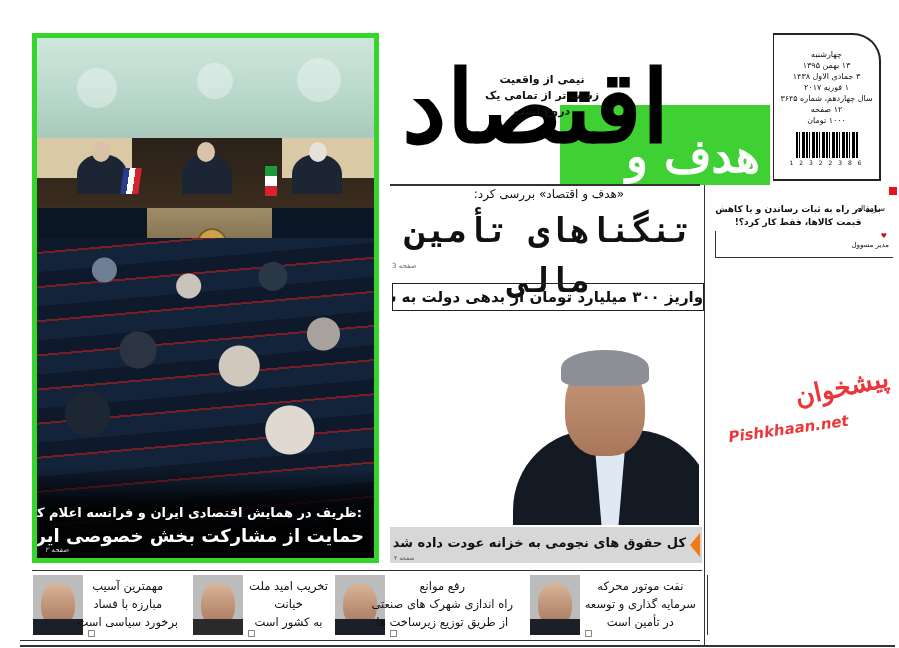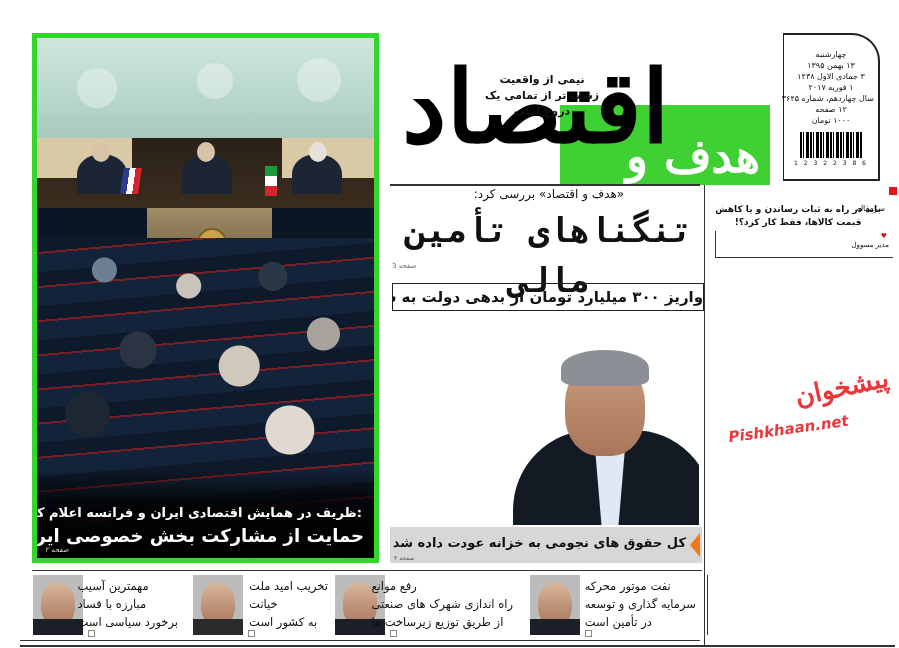--- a/index.html
+++ b/index.html
@@ -33,21 +33,21 @@
   .cap-kicker{position:absolute;right:12px;bottom:38px;color:#fff;font-size:13px;font-weight:bold;text-shadow:0 0 3px #000;white-space:nowrap;}
   .cap-title{position:absolute;right:10px;bottom:12px;color:#fff;font-size:18px;font-weight:bold;text-shadow:0 0 3px #000;white-space:nowrap;}
   .cap-page{position:absolute;left:8px;bottom:4px;color:#ddd;font-size:7px;font-style:italic;}
   
   #masthead{left:390px;top:30px;width:380px;height:155px;}
   .green-band{position:absolute;left:170px;top:75px;width:210px;height:80px;background:#3fd133;}
   .logo-big{position:absolute;left:12px;top:2px;font-size:100px;font-weight:bold;letter-spacing:-6px;line-height:150px;color:#000;font-family:"DejaVu Serif",serif;white-space:nowrap;}
   .logo-small{position:absolute;right:10px;bottom:2px;font-size:46px;font-weight:bold;color:#fff;font-family:"DejaVu Serif",serif;white-space:nowrap;}
   .motto{position:absolute;left:92px;top:42px;width:120px;text-align:center;font-size:11px;font-weight:bold;line-height:16px;direction:rtl;}
   
-  #date-box{left:773px;top:33px;width:97px;height:148px;border:2px solid #222;border-left:1px solid #222;border-radius:0 28px 0 0;box-sizing:border-box;padding:14px 4px 4px 4px;margin-left:10px;}
+  #date-box{left:773px;top:33px;width:108px;height:148px;border:2px solid #222;border-left:1px solid #222;border-radius:0 28px 0 0;box-sizing:border-box;padding:14px 4px 4px 4px;}
   #date-box .line{font-size:8px;line-height:11px;text-align:center;direction:rtl;white-space:nowrap;}
   .barcode{margin:6px auto 0;width:62px;height:26px;background:repeating-linear-gradient(90deg,#000 0 2px,#fff 2px 3px,#000 3px 4px,#fff 4px 6px,#000 6px 9px,#fff 9px 10px);}
   .barcode-num{font-size:6px;text-align:center;letter-spacing:2px;margin-top:1px;}
   
   .hr{position:absolute;background:#333;}
   
   #kicker{left:390px;top:187px;width:318px;font-size:12px;text-align:center;direction:rtl;}
   #headline{left:390px;top:208px;width:318px;font-size:34px;font-weight:bold;text-align:center;direction:rtl;line-height:50px;font-family:Liberation Mono, monospace;letter-spacing:-1px;}
   #headline-page{left:392px;top:262px;font-size:7px;color:#666;}
   #subhead{left:392px;top:283px;width:312px;height:28px;border:1px solid #222;box-sizing:border-box;font-size:15px;font-weight:bold;direction:rtl;text-align:center;line-height:26px;white-space:nowrap;overflow:hidden;}
@@ -75,21 +75,21 @@
   .ed-author{position:absolute;right:4px;top:10px;font-size:7px;direction:rtl;}
   .ed-heart{position:absolute;right:6px;top:1px;color:#d0121c;font-size:7px;}
   .watermark{position:absolute;left:720px;top:380px;width:170px;transform:rotate(-12deg);color:#e8141a;font-size:26px;font-weight:bold;opacity:.85;direction:rtl;font-family:"DejaVu Serif",serif;}
   .watermark2{position:absolute;left:728px;top:420px;color:#e8141a;font-size:15px;font-weight:bold;opacity:.85;font-style:italic;transform:rotate(-8deg);}
   .vline{position:absolute;background:#333;width:1px;}
   
   .mini{position:absolute;top:575px;height:60px;}
   .mini .pic{position:absolute;top:0;width:50px;height:60px;overflow:hidden;background:#bcbcbc;}
   .mini .pic .f{position:absolute;left:8px;top:8px;width:34px;height:44px;border-radius:45%;background:linear-gradient(180deg,#d8b59a,#a7755a);}
   .mini .pic .s{position:absolute;left:0;right:0;bottom:0;height:16px;background:#1a1f28;}
-  .mini .txt{position:absolute;top:2px;font-size:11.5px;line-height:18px;direction:rtl;text-align:left;white-space:nowrap;}
+  .mini .txt{position:absolute;top:2px;font-size:11.5px;line-height:18px;direction:rtl;text-align:center;white-space:nowrap;}
   .mini .ic{position:absolute;bottom:-2px;width:5px;height:5px;border:1px solid #888;}
 </style>
 </head>
 <body>
 
 <div id="lead-photo" class="abs">
   <div class="inner">
     <div class="screen">
       <div class="ghost" style="left:40px;top:30px;width:40px;height:40px"></div>
       <div class="ghost" style="left:160px;top:25px;width:36px;height:36px"></div>

